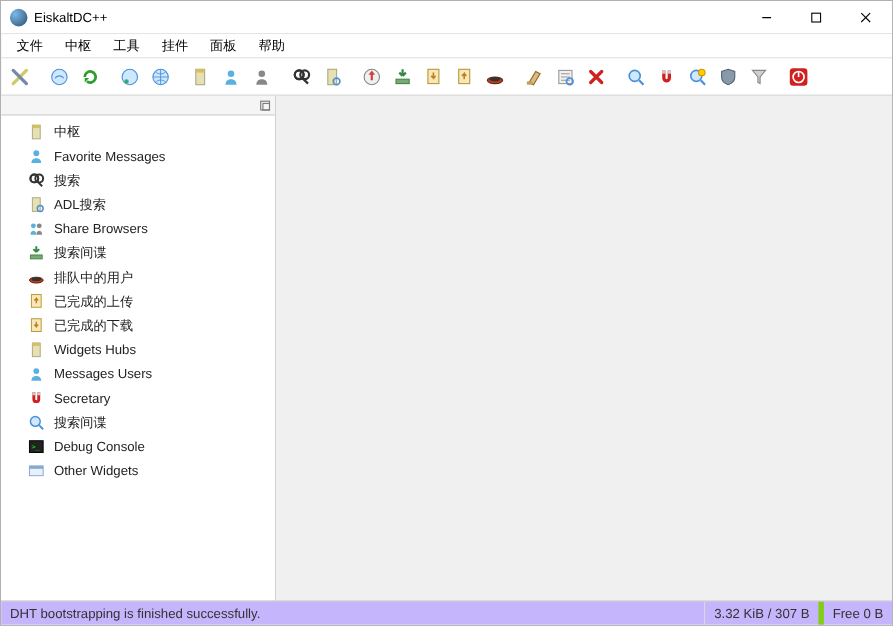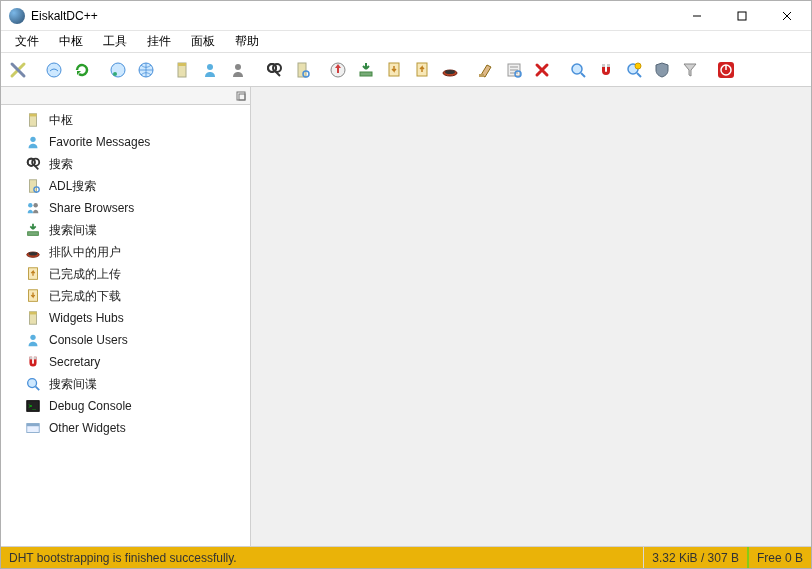--- a/index.html
+++ b/index.html
@@ -101,28 +101,28 @@
   flex: 1;
   background: #f0f0f0;
 }
 .statusbar {
   height: 22px;
   border-top: 1px solid #d0d0d0;
   display: flex;
   align-items: center;
   font-size: 12px;
   color: #333;
-  background: #eab308;
+  background: #c4b5fd;
 }
 .status-cell {
   padding: 0 8px;
   height: 100%;
   display: flex;
   align-items: center;
-  border-right: 2px solid #84cc16;
+  border-right: 5px solid #84cc16;
 }
 .status-cell:first-child { flex: 1; border-right: 1px solid #d8d8d8; }
 .status-cell:last-child { border-right: none; }
 
 svg { display: block; }
 </style>
 </head>
 <body>
 
 <div class="titlebar">
@@ -470,21 +470,21 @@
           </span>
           <span class="tree-label">Widgets Hubs</span>
         </div>
         <div class="tree-item">
           <span class="tree-icon">
             <svg width="18" height="18" viewBox="0 0 18 18">
               <circle cx="9" cy="6" r="3" fill="#5ab0e0"></circle>
               <path d="M4 16c0-4 3-5 5-5s5 1 5 5z" fill="#5ab0e0"></path>
             </svg>
           </span>
-          <span class="tree-label">Console Users</span>
+          <span class="tree-label">Messages Users</span>
         </div>
         <div class="tree-item">
           <span class="tree-icon">
             <svg width="18" height="18" viewBox="0 0 18 18">
               <path d="M5 3v7a4 4 0 0 0 8 0V3h-3v7a1 1 0 0 1-2 0V3z" fill="#d02020"></path>
               <rect x="5" y="3" width="3" height="3" fill="#ccc"></rect>
               <rect x="10" y="3" width="3" height="3" fill="#ccc"></rect>
             </svg>
           </span>
           <span class="tree-label">Secretary</span>

